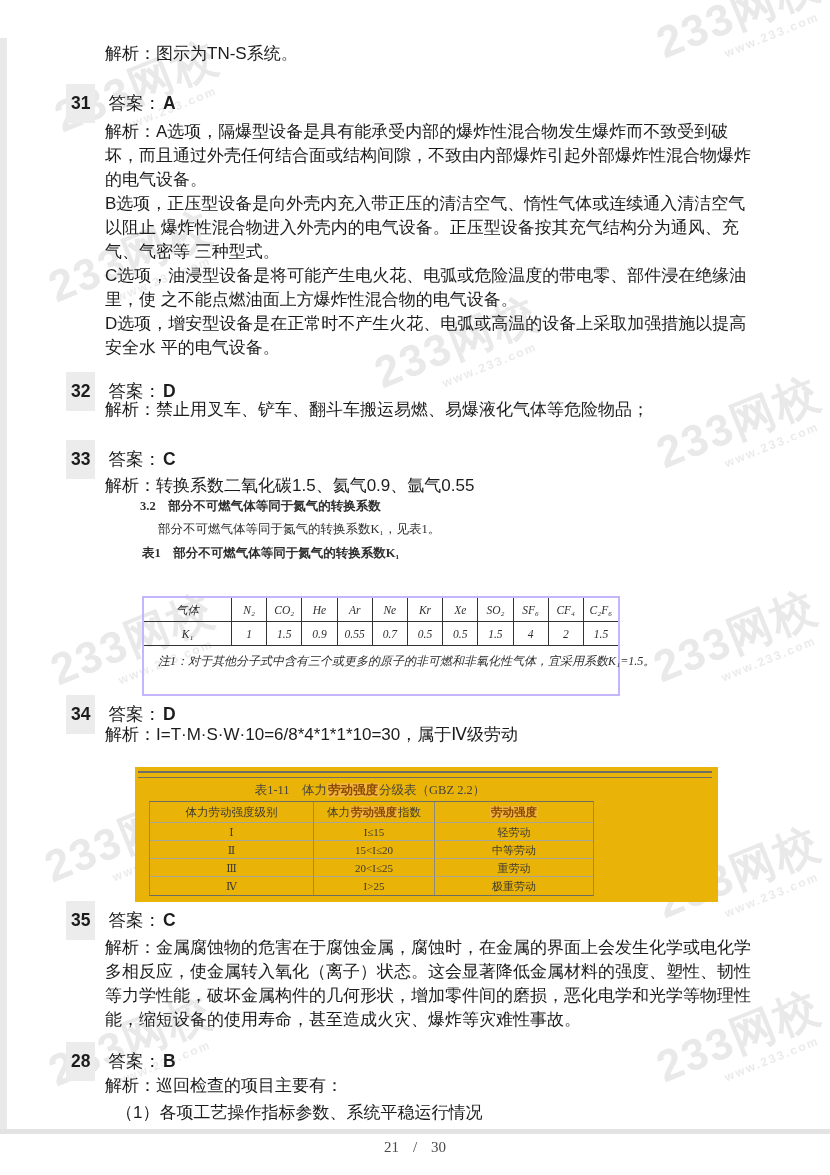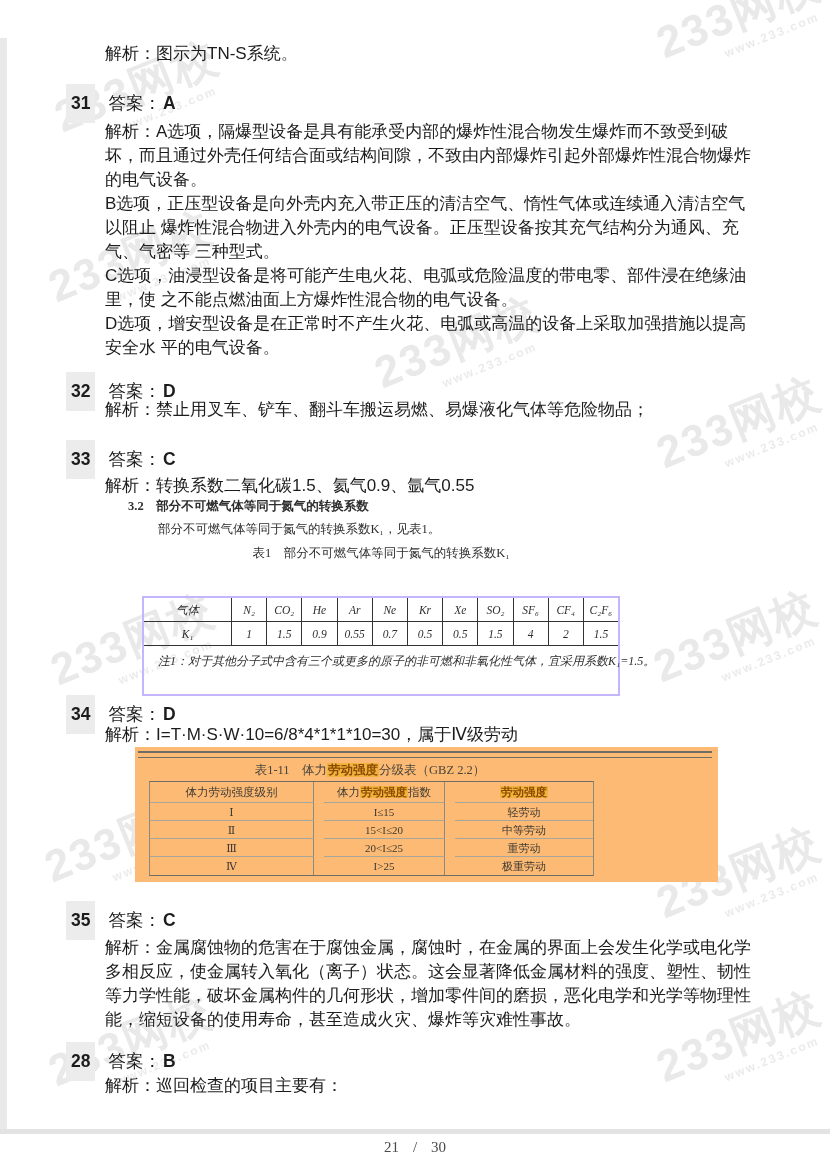--- a/index.html
+++ b/index.html
@@ -26,46 +26,46 @@
   .qrow{position:absolute;left:66px;display:flex;align-items:baseline;font-size:17.5px;}
   .qnum{font-weight:700;background:#ececec;padding:9px 5px;}
   .qlabel{margin-left:13px;}
   .qans{font-weight:700;margin-left:2px;}
   
   .tline{position:absolute;left:105px;font-size:17px;white-space:nowrap;color:#1c1c1c;}
   .para{position:absolute;left:105px;font-size:17px;line-height:24px;color:#1c1c1c;}
   .para .pline{white-space:nowrap;}
   
   .serif{font-family:"Liberation Serif","DejaVu Serif",serif;color:#2e2e2e;}
-  .x-heading{left:128px;top:498px;font-size:12.5px;font-weight:700;}
+  .x-heading{left:140px;top:498px;font-size:12.5px;font-weight:700;}
   .x-intro{left:158px;top:521px;font-size:12.5px;}
-  .x-title{left:142px;top:545px;width:478px;text-align:center;font-size:12.5px;font-weight:400;}
+  .x-title{left:142px;top:545px;width:478px;text-align:left;font-size:12.5px;font-weight:700;}
   .t33{left:142px;top:596px;width:478px;border:2px solid #c4b5fd;box-sizing:border-box;background:transparent;font-style:italic;}
   .t33-r{display:flex;}
   .t33-r.hdr .t33-c{border-bottom:1px solid #333;}
   .t33-r.val .t33-c{border-bottom:1.5px solid #333;}
   .t33-c{flex:1 1 0;box-sizing:border-box;border-right:1px solid #333;
     height:24px;line-height:24px;text-align:center;font-size:11.5px;
     font-family:"Liberation Serif","DejaVu Serif",serif;color:#2e2e2e;}
   .t33-c:first-child{flex:0 0 88px;}
   .t33-c:last-child{border-right:none;text-align:center;}
   .t33-notes{padding:7px 12px 24px 14px;font-size:12px;line-height:17px;
     font-family:"Liberation Serif","DejaVu Serif",serif;color:#2e2e2e;}
   .t33-notes div{white-space:nowrap;}
   
-  .fig34{left:135px;top:747px;width:583px;height:135px;background:#fdba74;box-sizing:border-box;}
+  .fig34{left:135px;top:767px;width:583px;height:135px;background:#eab308;box-sizing:border-box;}
   .fig34 .dline{position:absolute;left:3px;top:4px;width:574px;height:4px;
     border-top:2px solid #6e6e66;border-bottom:1px solid #6e6e66;}
   .fig34 .ftitle{position:absolute;left:10px;top:15px;width:450px;text-align:center;
     font-family:"Liberation Serif","DejaVu Serif",serif;font-size:12.5px;color:#46443c;}
   .hl{background:#f2b33d;color:#8a4a00;font-weight:700;padding:0 1px;}
   .t34{position:absolute;left:14px;top:34px;width:445px;
     border:1px solid #8b887d;border-top:1.5px solid #6e6e66;border-bottom:1.5px solid #6e6e66;
     box-sizing:border-box;font-family:"Liberation Serif","DejaVu Serif",serif;color:#3c3a33;}
-  .t34-r{display:flex;gap:10px;}
+  .t34-r{display:flex;}
   .t34-c{box-sizing:border-box;border-right:1px solid #8b887d;border-bottom:1px solid #a8a59a;
     text-align:center;font-size:11px;height:18px;line-height:18px;}
   .t34-r.hdr .t34-c{height:21px;line-height:21px;font-size:11.5px;}
   .t34-r:last-child .t34-c{border-bottom:none;}
   .t34-c.c1{flex:0 0 164px;}
   .t34-c.c2{flex:0 0 121px;}
   .t34-c.c3{flex:1 1 0;border-right:none;}
 </style>
 </head>
 <body>
@@ -250,19 +250,20 @@
       <div class="pline">等力学性能，破坏金属构件的几何形状，增加零件间的磨损，恶化电学和光学等物理性</div>
       <div class="pline">能，缩短设备的使用寿命，甚至造成火灾、爆炸等灾难性事故。</div>
     </div>
 
   <div class="qrow" style="top:1042px">
     <span class="qnum">28</span>
     <span class="qlabel">答案：</span>
     <span class="qans">B</span>
   </div>
   <div class="tline" style="top:1074px">解析：巡回检查的项目主要有：</div>
+  <div class="tline" style="top:1101px;left:116px">（1）各项工艺操作指标参数、系统平稳运行情况</div>
 
   <div class="abs bottom-rule"></div>
   <div class="abs footer">
     <span>21</span><span>/</span><span>30</span>
   </div>
 
 </div>
 
 </body></html>

